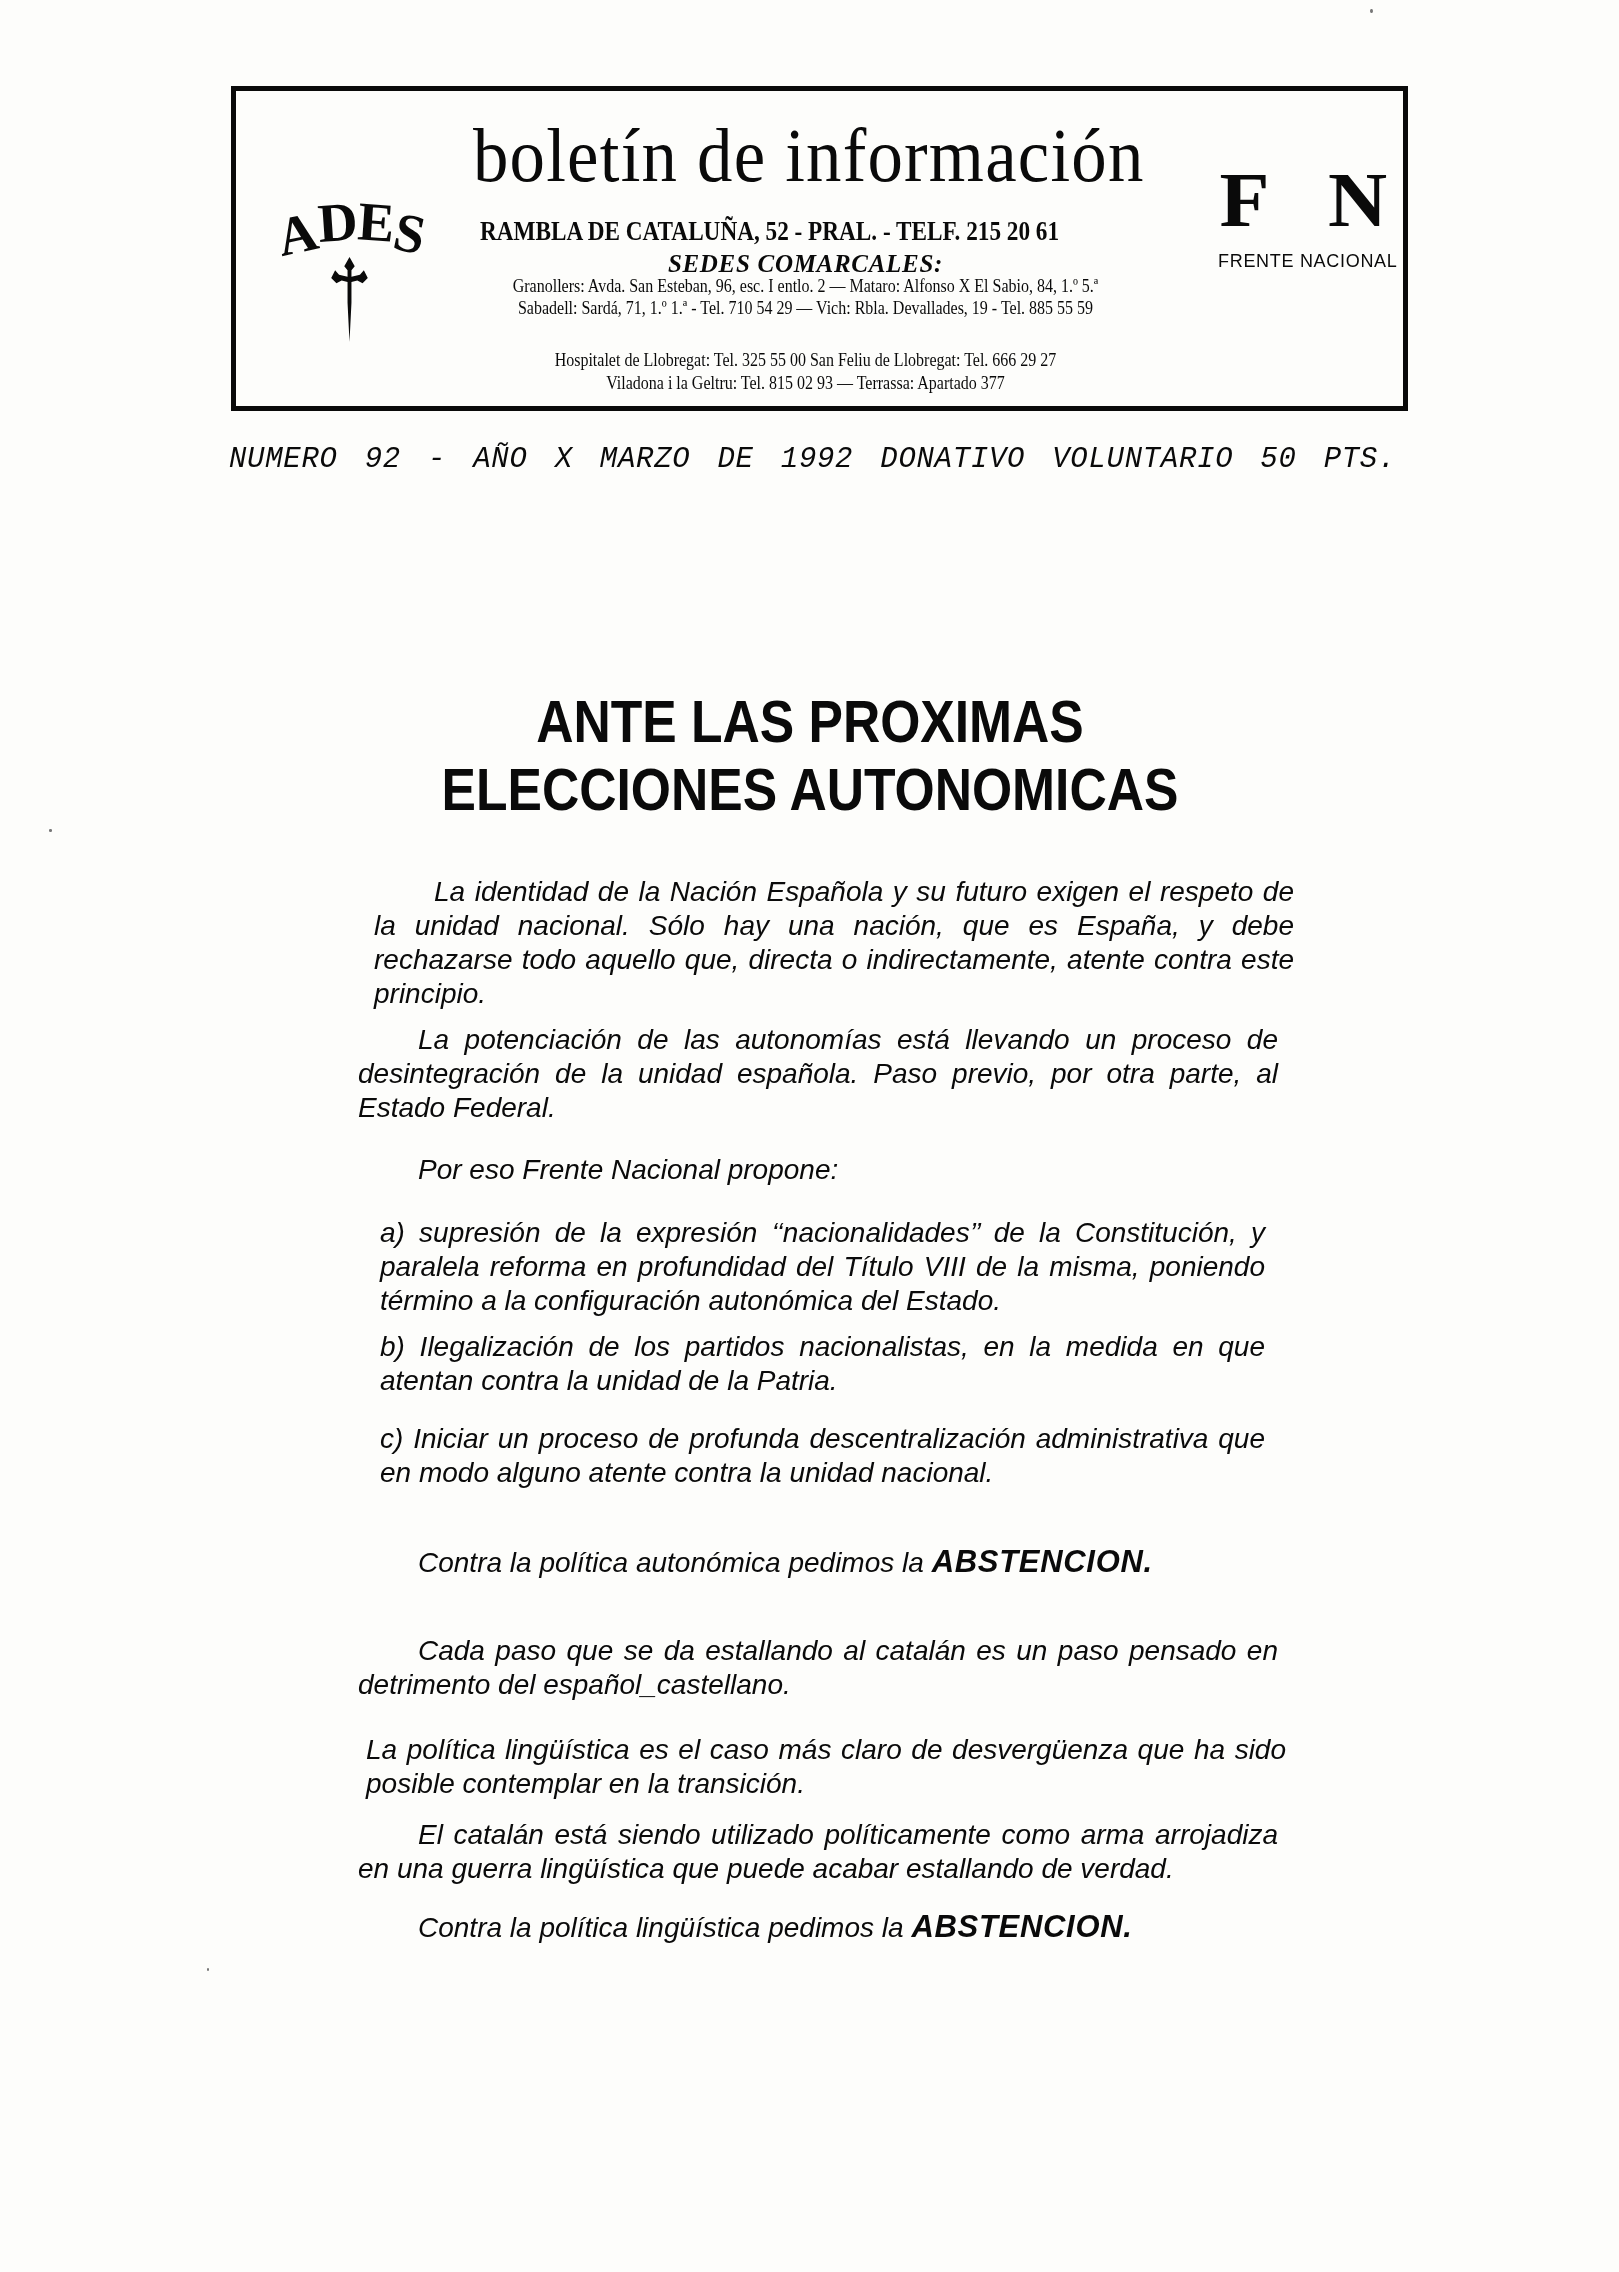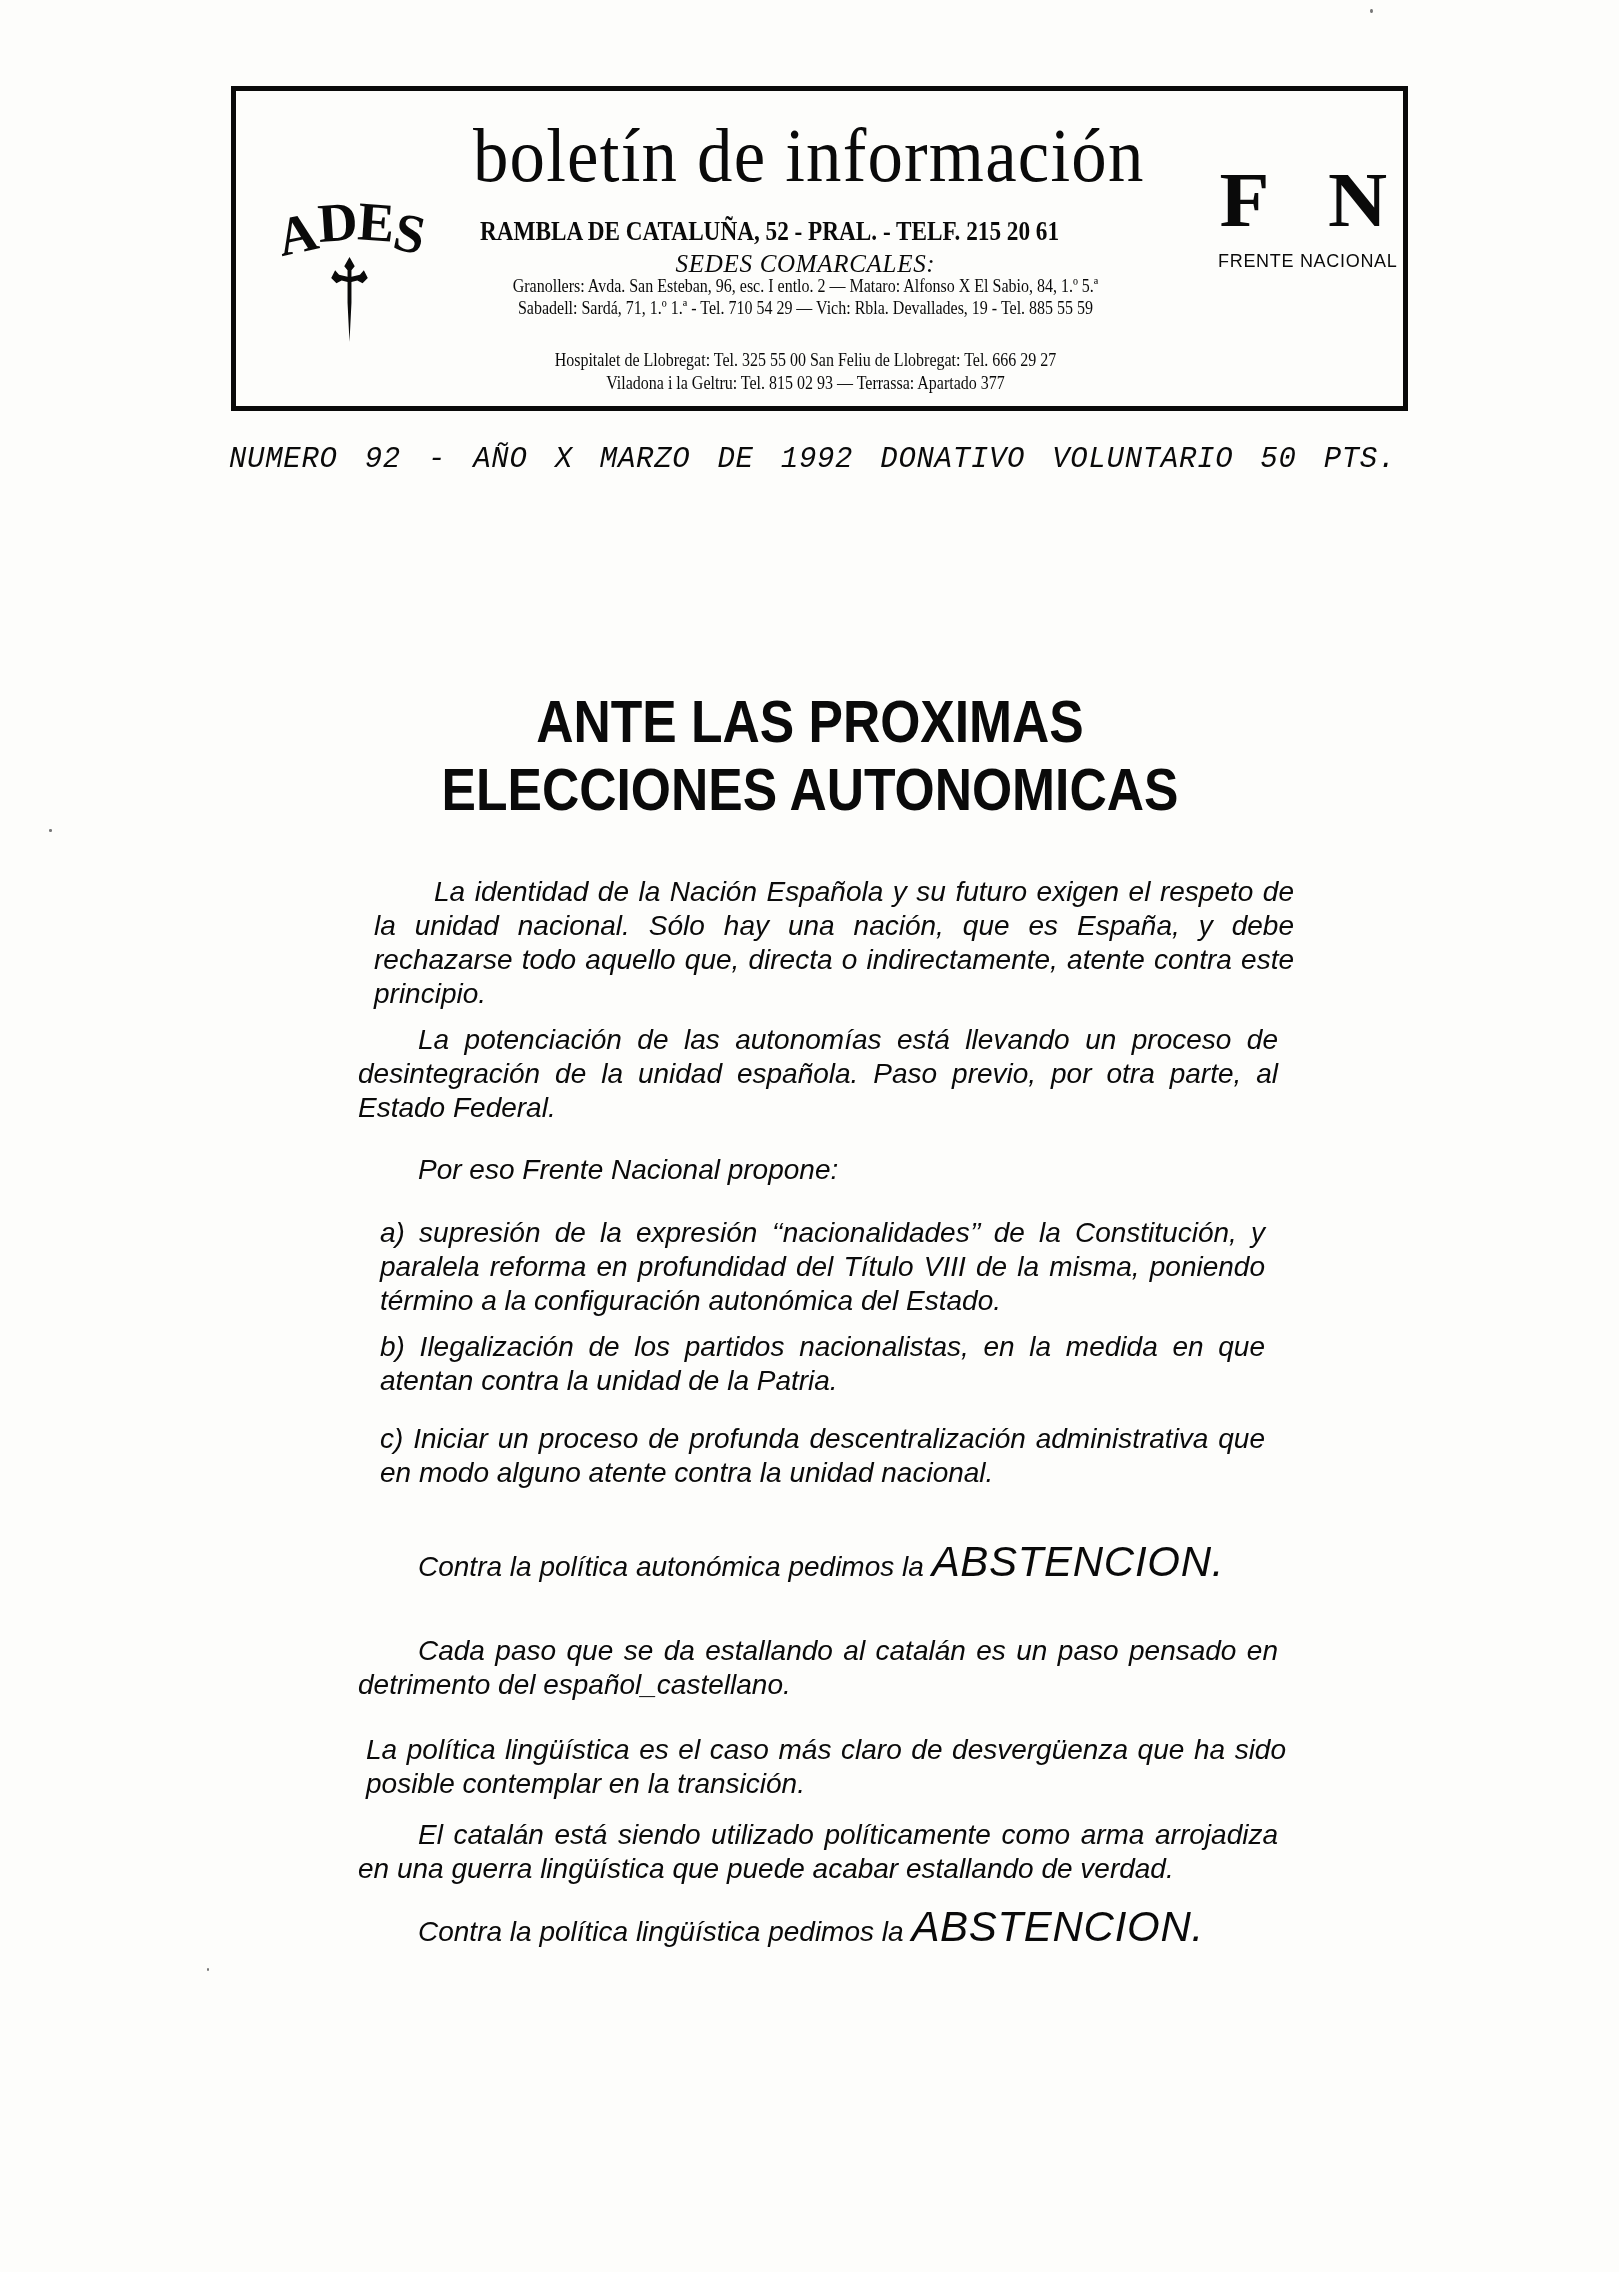--- a/index.html
+++ b/index.html
@@ -47,20 +47,21 @@
   }
   .small-center {
     position: absolute; left: 163px; width: 813px;
     text-align: center;
     font-family: "Liberation Serif", serif;
     white-space: nowrap;
   }
   .sec-head {
     font-style: italic; font-size: 25px; line-height: 1;
     letter-spacing: 0.7px;
+    font-weight: bold;
   }
   .sec-line {
     font-size: 19.5px; line-height: 1;
     transform: scaleX(0.82); transform-origin: center top;
   }
   .fn-logo {
     position: absolute; left: 988px; top: 70px;
     font-family: "Liberation Serif", serif;
     font-weight: bold; font-size: 78px; line-height: 1;
     letter-spacing: 19.5px;
@@ -95,21 +96,21 @@
   .body-col {
     position: absolute; left: 358px; width: 920px;
     font-family: "Liberation Sans", sans-serif;
     font-style: italic;
     font-size: 28px; line-height: 34px;
     text-align: justify;
   }
   .indent { text-indent: 60px; }
   .list-item { left: 380px; width: 885px; }
   .centered-line { text-align: left; }
-  .bold-word { font-weight: normal; font-size: 42px; letter-spacing: 0.7px; }
+  .bold-word { font-weight: bold; font-size: 31px; letter-spacing: 0.7px; }
 
   .speck { position: absolute; background: #777; border-radius: 50%; }
 </style>
 </head>
 <body>
 
 <div class="header-box">
 
   <svg class="ades-logo" viewBox="0 0 250 110">
     <g font-family="Liberation Serif, serif" font-weight="bold" font-size="84" fill="#0a0a0a">

